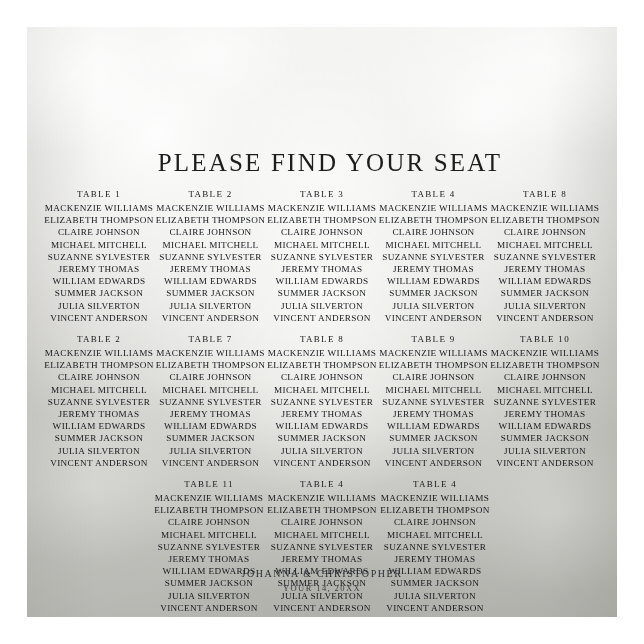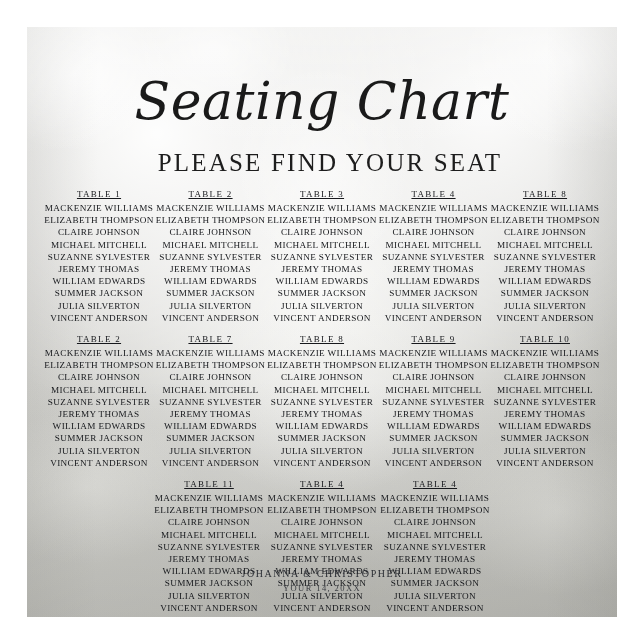--- a/index.html
+++ b/index.html
@@ -98,21 +98,20 @@
     width: 111px;
     text-align: center;
     padding: 0 1px;
   }
   .table-title {
     font-family: "Liberation Serif", serif;
     font-size: 9px;
     letter-spacing: 1.3px;
     color: #16181c;
     margin-bottom: 3px;
-    text-decoration: underline;
   }
   .guest {
     font-family: "Liberation Serif", serif;
     font-size: 9.2px;
     line-height: 12.2px;
     letter-spacing: 0.35px;
     color: #16181c;
     white-space: nowrap;
   }
   .couple {
@@ -140,21 +139,20 @@
 <body>
 
 <div id="poster">
   <div class="frame"></div>
   <div class="canvas">
     <div class="bg-base"></div>
     <div class="bg-petals"></div>
     <div class="bg-shade"></div>
 
     <div class="content">
-      <div class="title">Seating Chart</div>
       <div class="subtitle">PLEASE FIND YOUR SEAT</div>
 
       <div class="grid">
 
         <div class="row">
           <div class="table-block">
             <div class="table-title">TABLE 1</div>
             <div class="guest">MACKENZIE WILLIAMS</div>
             <div class="guest">ELIZABETH THOMPSON</div>
             <div class="guest">CLAIRE JOHNSON</div>

